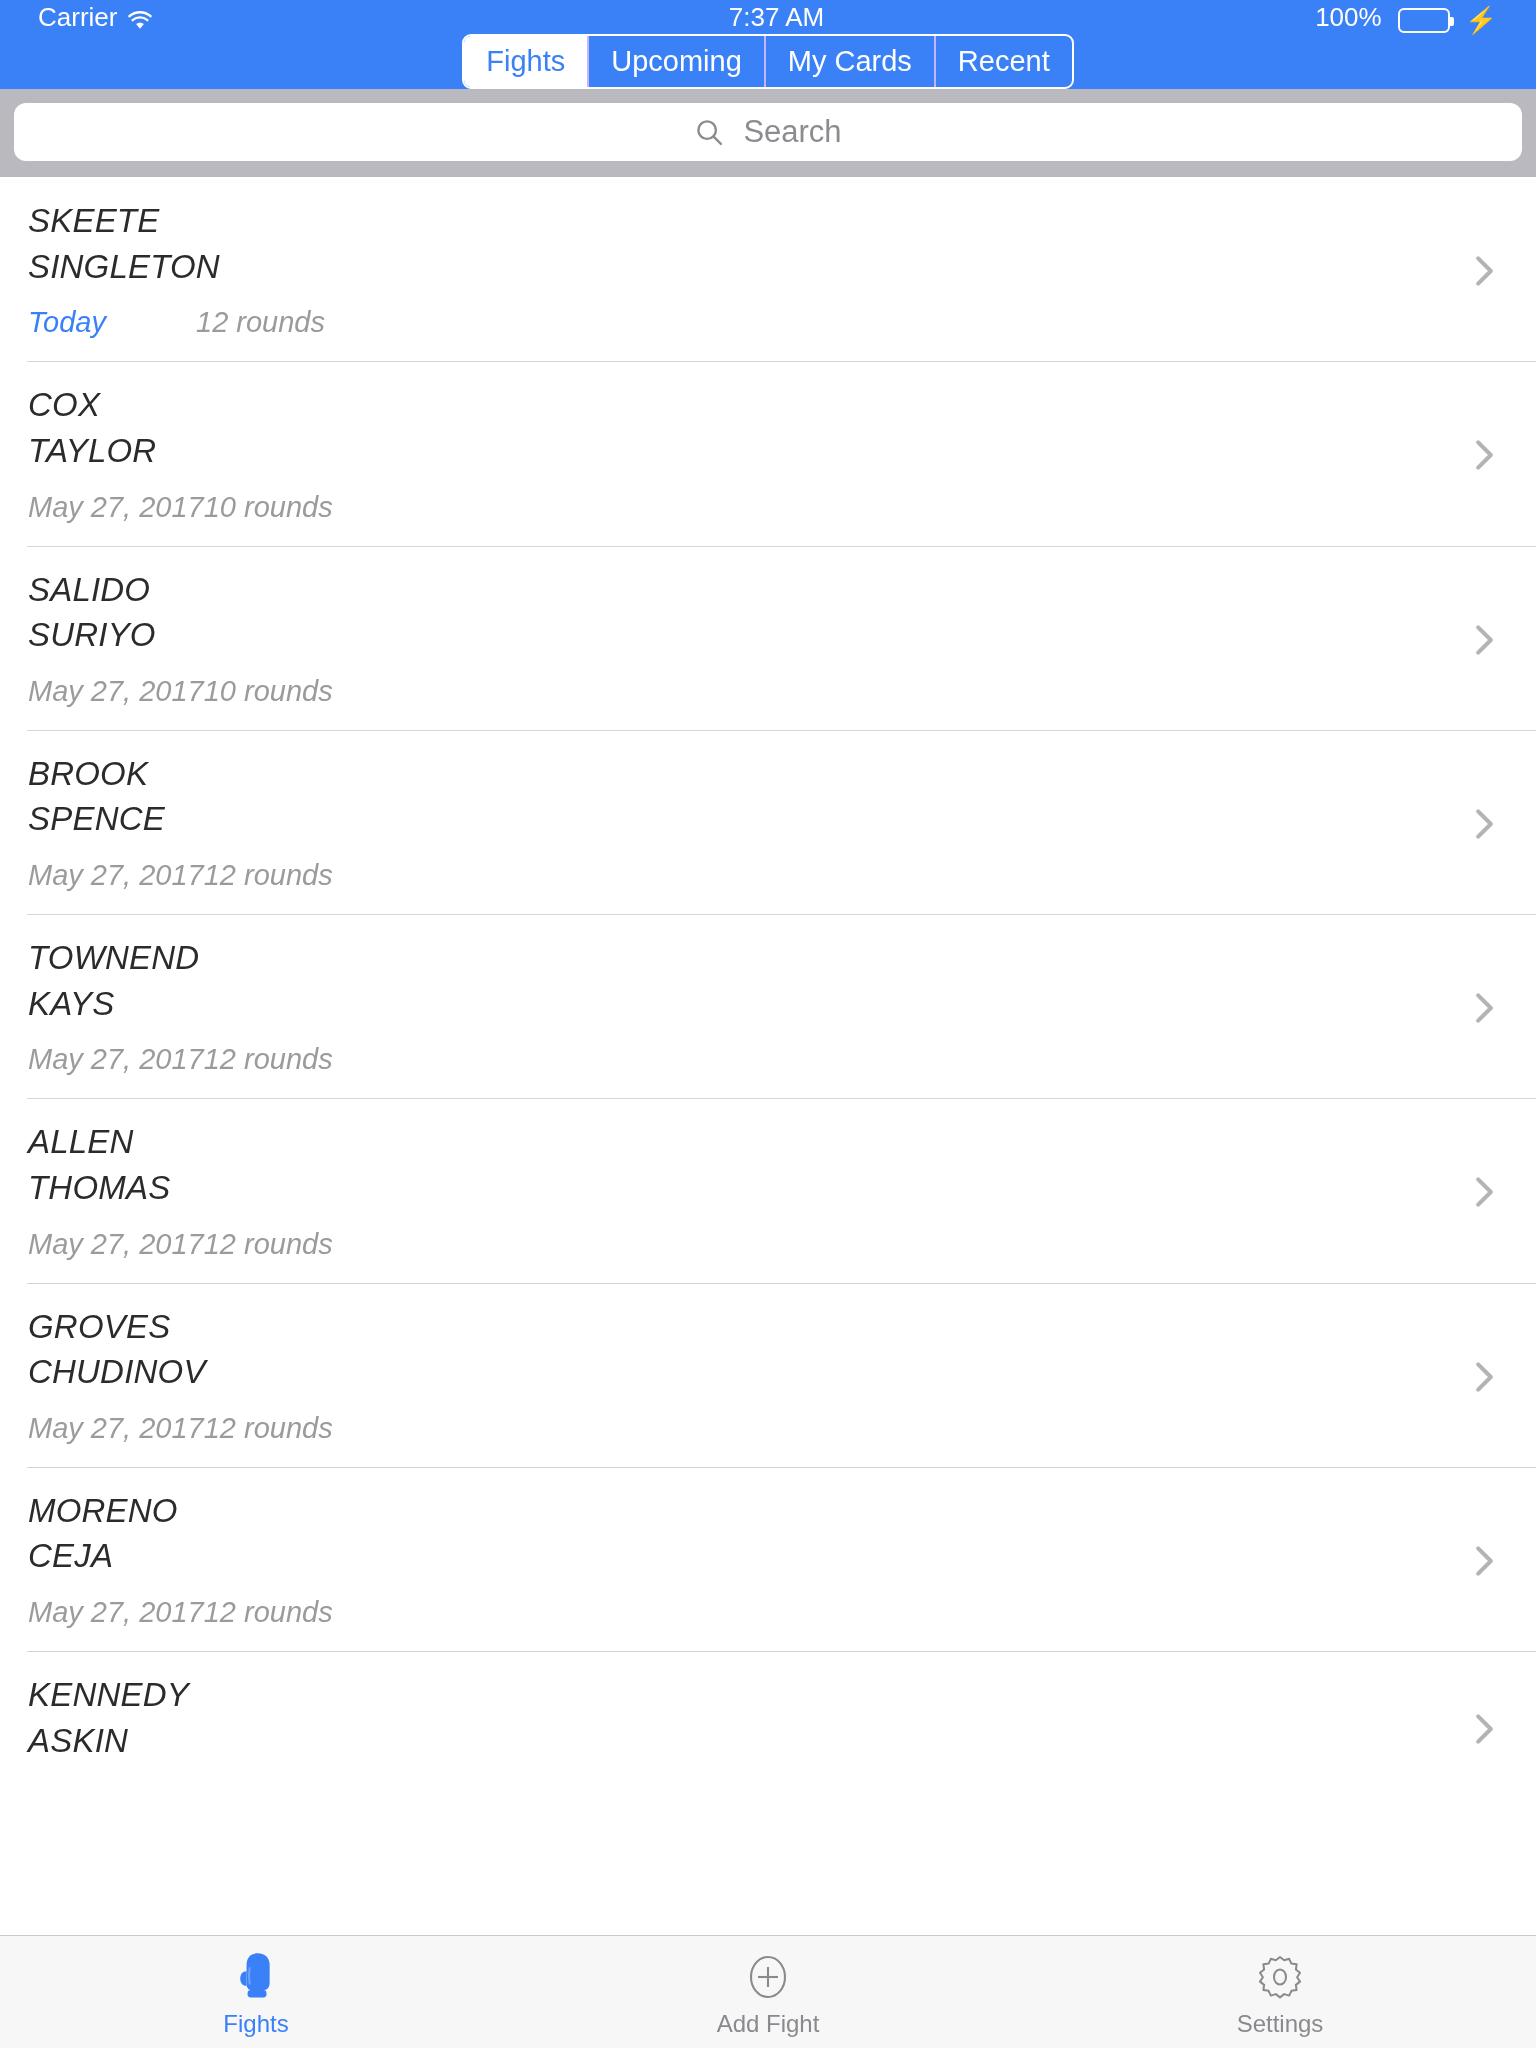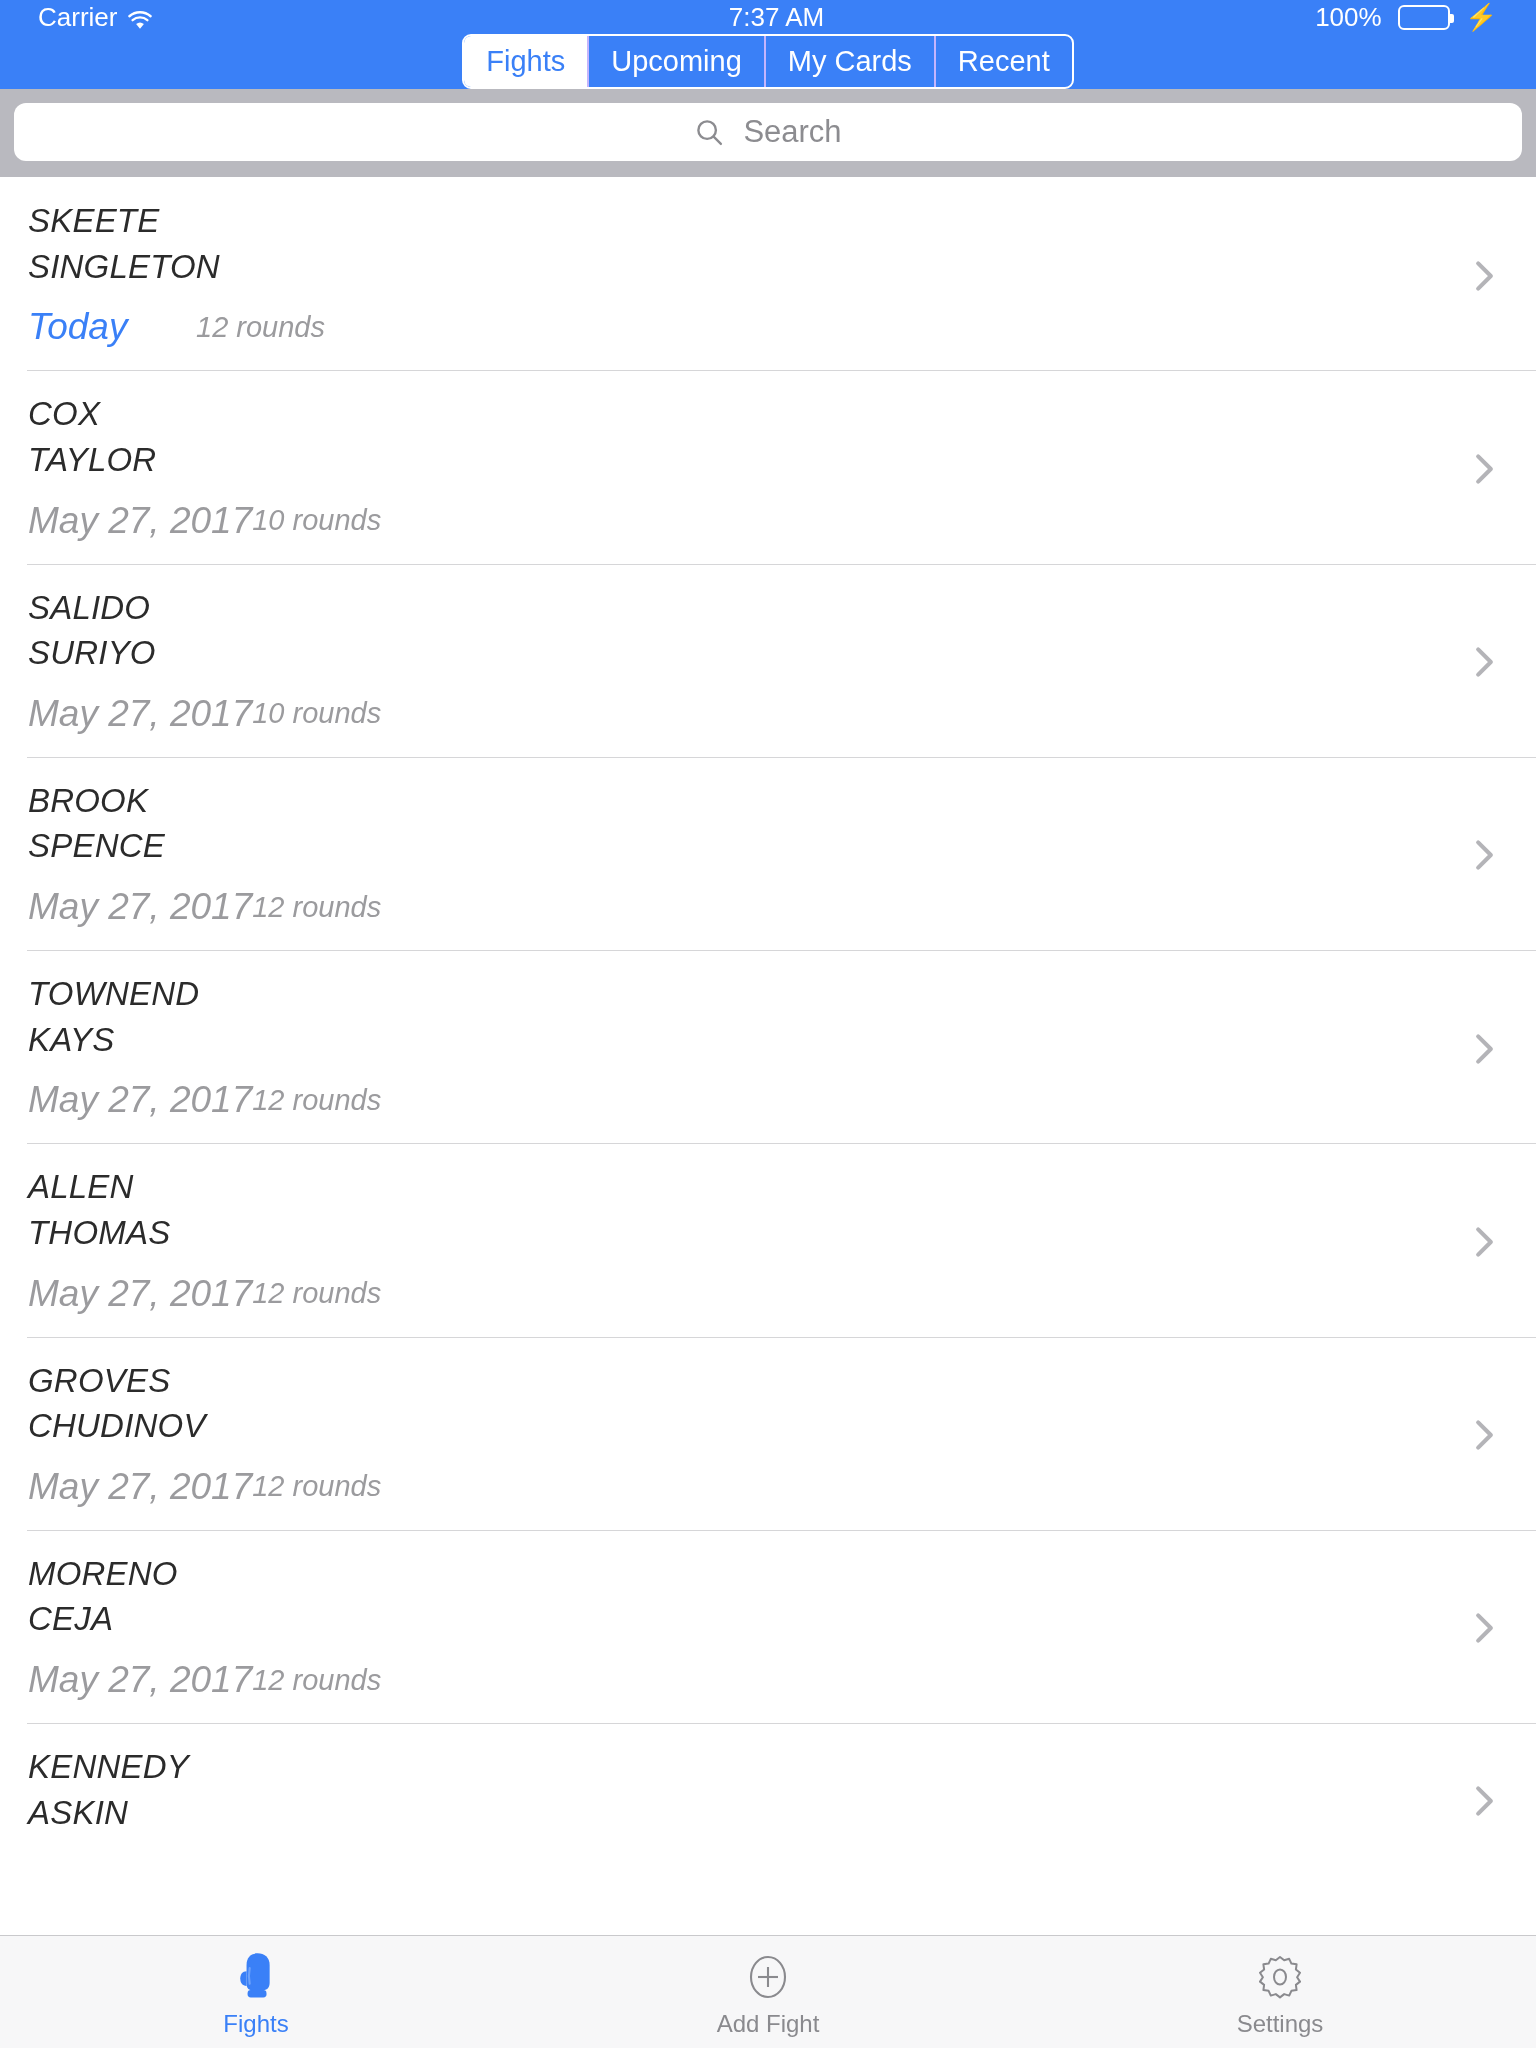--- a/index.html
+++ b/index.html
@@ -17,21 +17,21 @@
   .statusbar {
     height:34px; display:flex; align-items:center;
     padding:0 38px; color:#fff; font-size:26px; position:relative;
   }
   .sb-left { display:flex; align-items:center; gap:10px; }
   .sb-center {
     position:absolute; left:17px; right:0; text-align:center;
     font-size:26px; pointer-events:none;
   }
   .sb-right {
-    margin-left:auto; display:flex; align-items:center; gap:16px; z-index:2;
+    margin-left:auto; display:flex; align-items:flex-end; gap:16px; z-index:2;
   }
   .wifi-icon { display:inline-block; width:26px; height:20px; }
   .battery {
     width:52px; height:25px; border:2px solid #fff; border-radius:6px;
     position:relative; padding:2px;
   }
   .battery::after {
     content:""; position:absolute; right:-6px; top:7px;
     width:4px; height:9px; background:#fff; border-radius:0 2px 2px 0;
   }
@@ -71,21 +71,21 @@
   }
   .row-sep { position:absolute; left:27px; right:0; top:0; height:1px; background:#d6d6d8; }
   .row:first-child .row-sep { display:none; }
   .row-body { flex:1 1 auto; }
   .fighter {
     font-size:33px; color:#2b2b2b; letter-spacing:0.2px;
     line-height:1.08; margin-bottom:10px;
   }
   .fighter.second { margin-bottom:22px; }
   .row-meta { display:flex; align-items:center; }
-  .meta-date { font-size:37px; color:#9b9b9e; min-width:168px; }
+  .meta-date { font-size:29px; color:#9b9b9e; min-width:168px; }
   .meta-date.today { color:#3a80f7; }
   .meta-rounds { font-size:29px; color:#9b9b9e; }
   .chevron { flex:0 0 auto; width:72px; display:flex; justify-content:center; }
 
   
   .tabbar {
     position:absolute; left:0; right:0; bottom:0; height:113px;
     background:#f7f7f8; border-top:1px solid #c9c9cc;
     display:flex; align-items:flex-start; padding-top:12px;
   }

